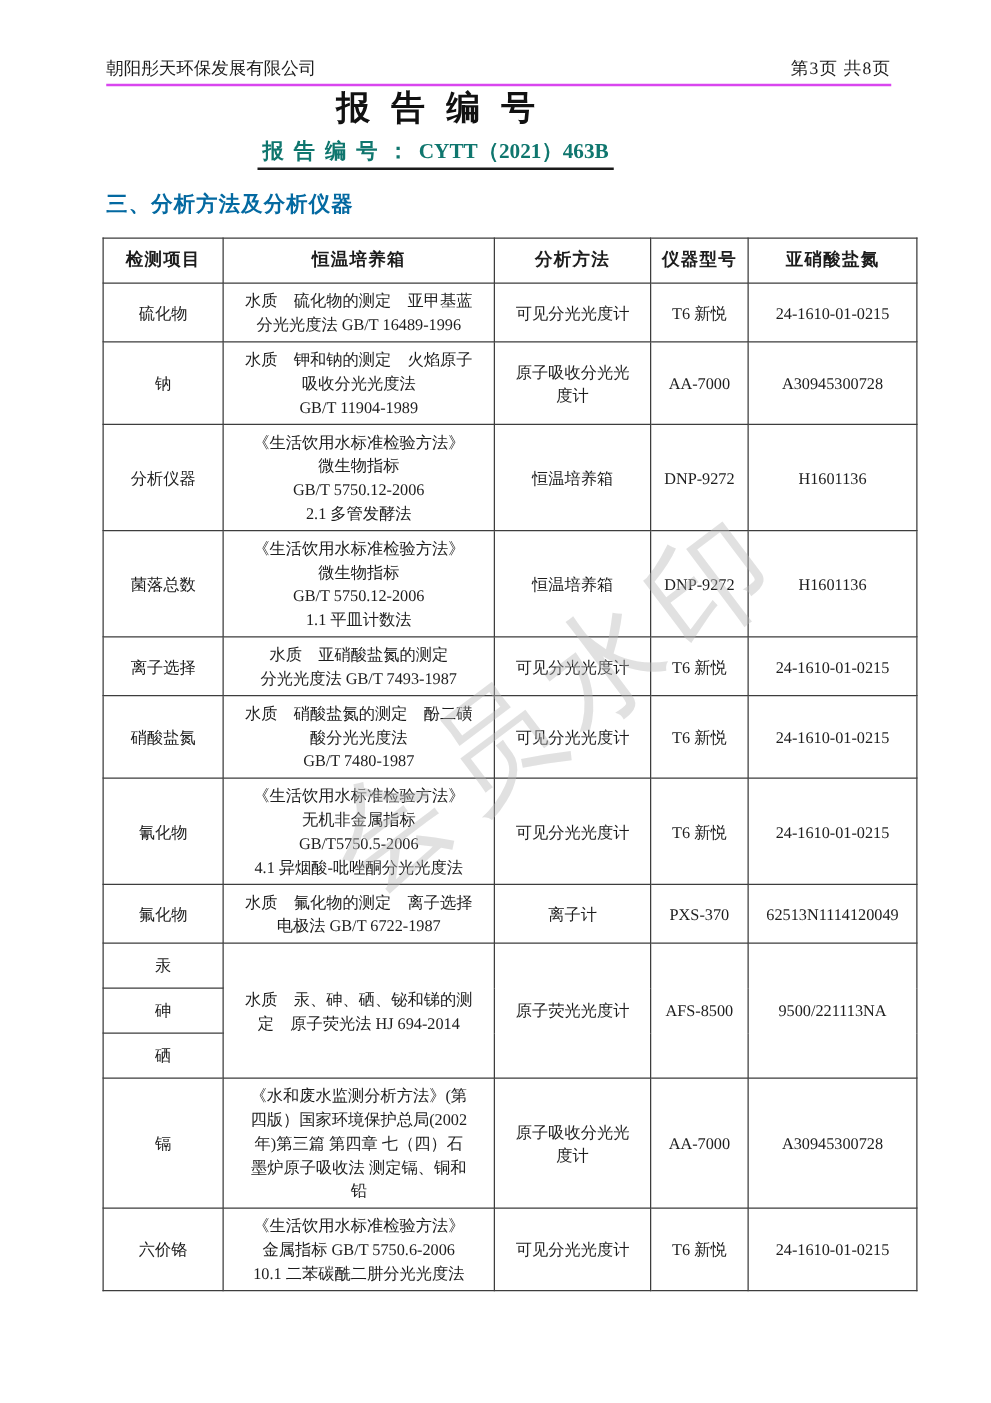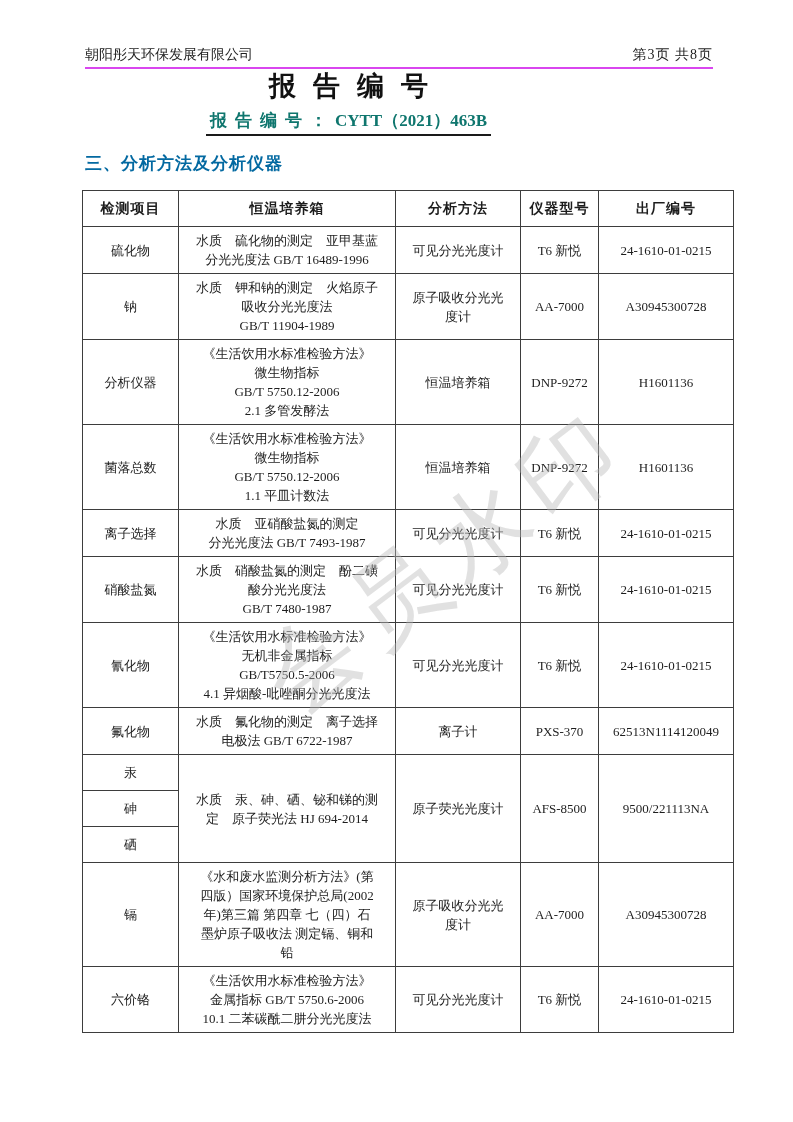--- a/index.html
+++ b/index.html
@@ -139,21 +139,21 @@
       <col style="width:125px">
       <col style="width:78px">
       <col style="width:135px">
     </colgroup>
     <thead>
         <tr>
           <th>检测项目</th>
           <th>恒温培养箱</th>
           <th>分析方法</th>
           <th>仪器型号</th>
-          <th>出厂编号</th>
+          <th>亚硝酸盐氮</th>
         </tr>
       </thead>
     <tbody>
         <tr>
           <td>硫化物</td>
           <td>水质　硫化物的测定　亚甲基蓝
 分光光度法  GB/T 16489-1996</td>
           <td>可见分光光度计</td>
           <td>T6 新悦</td>
           <td>24-1610-01-0215</td>

